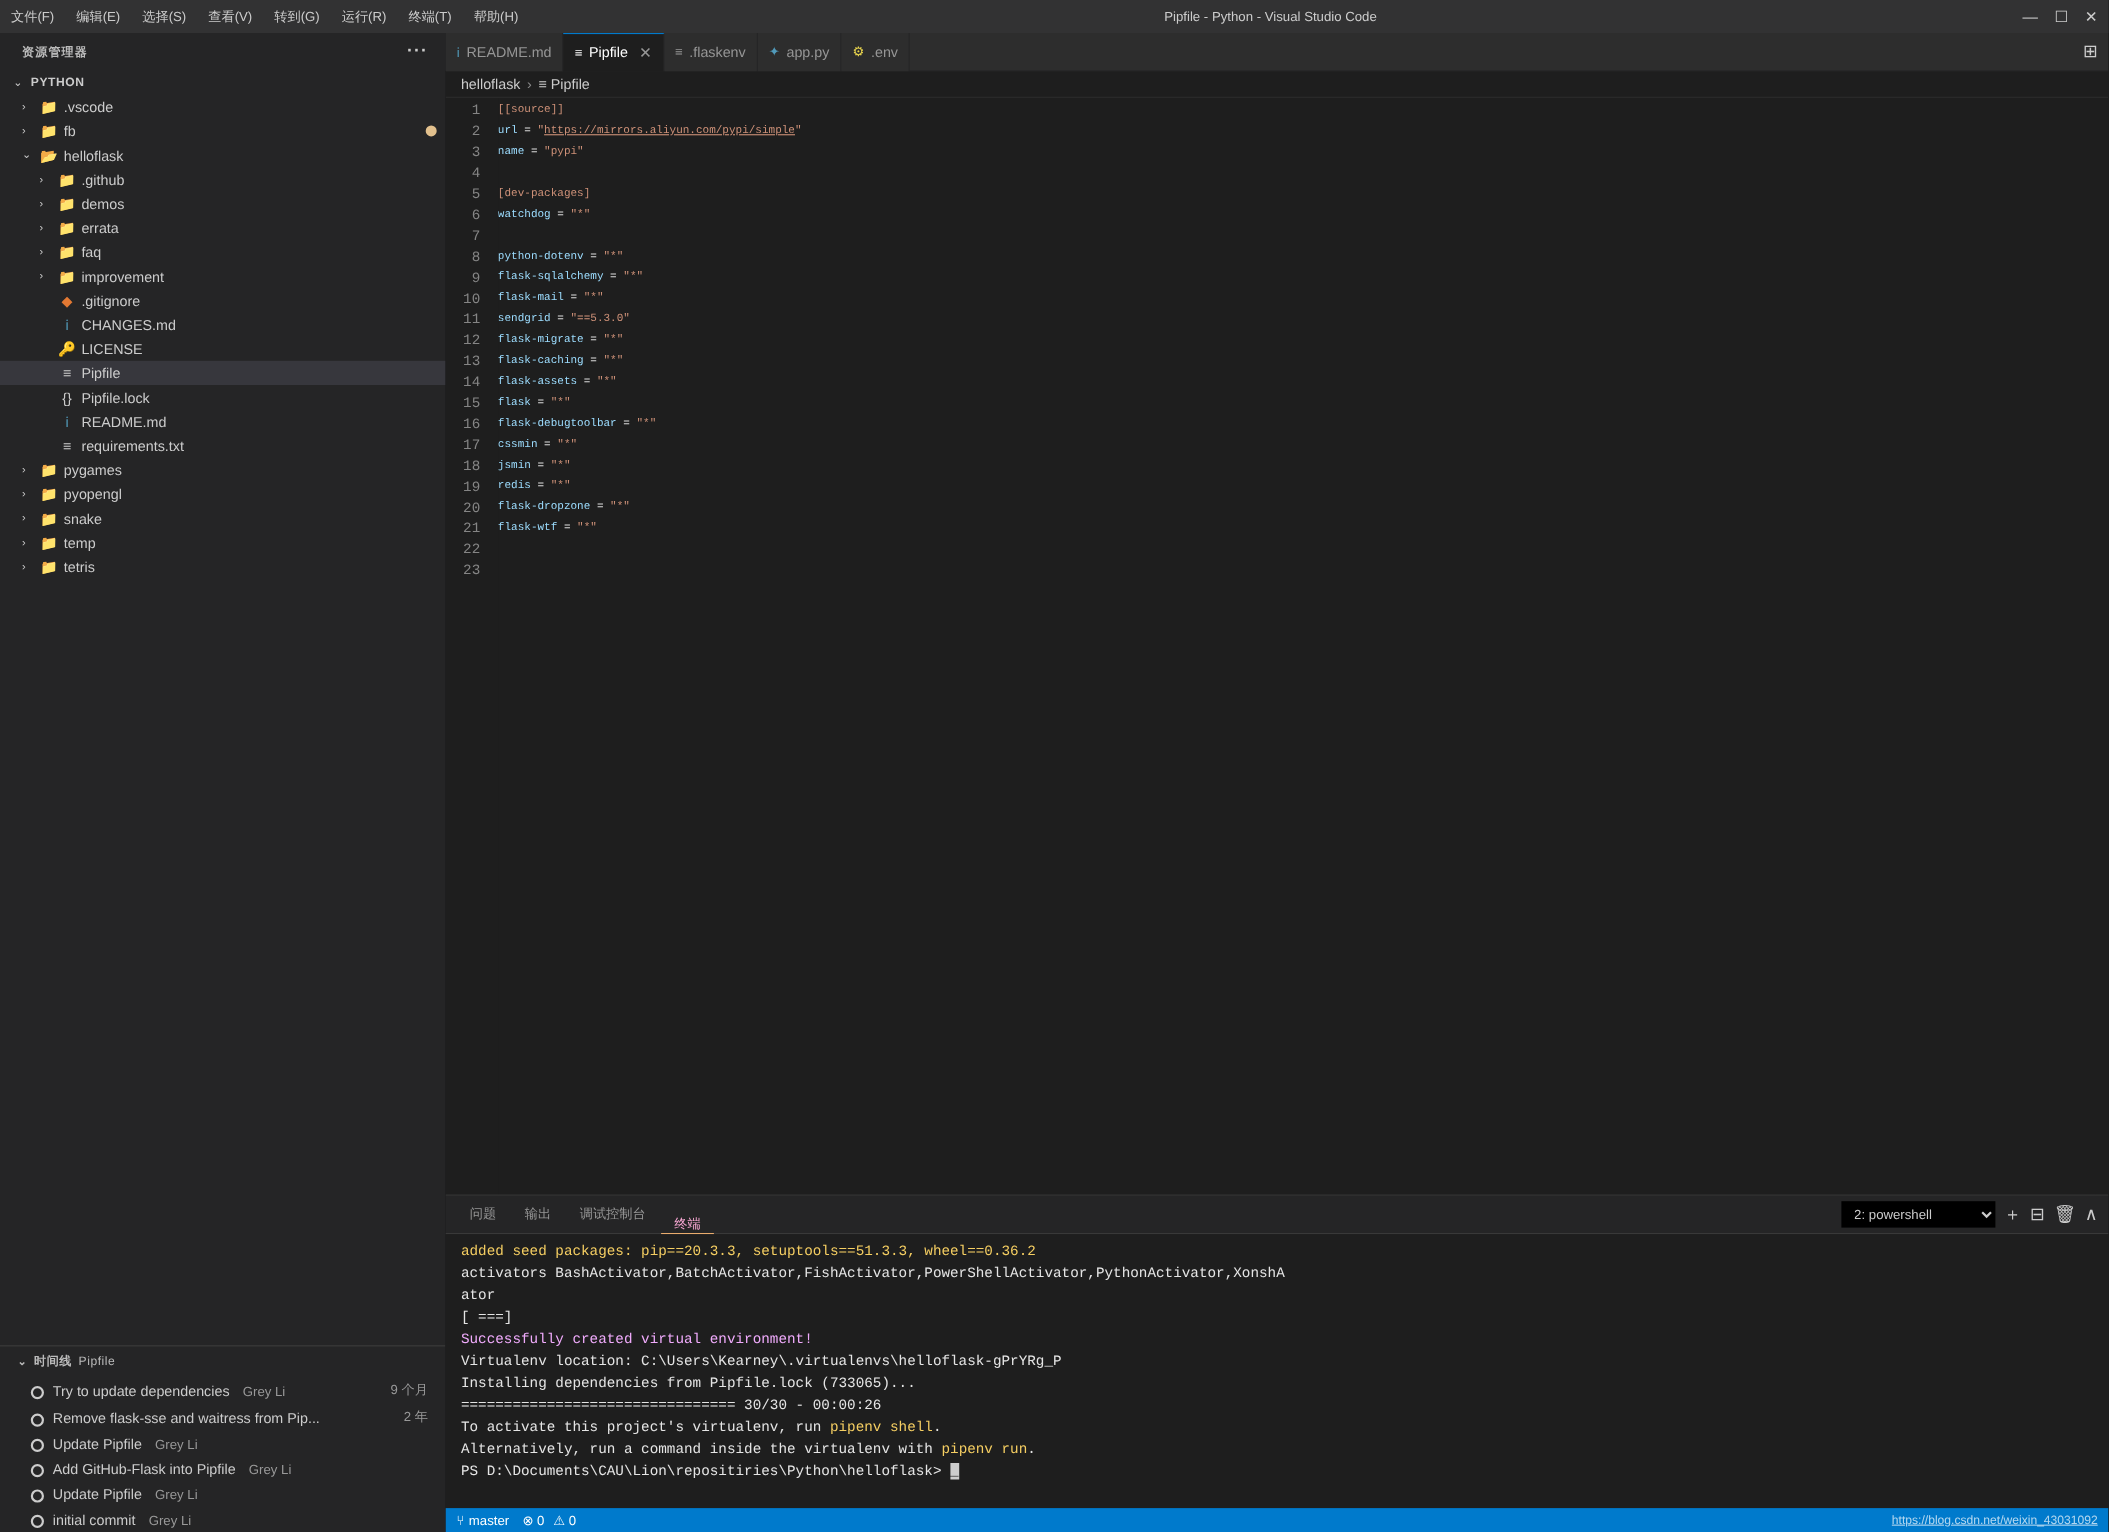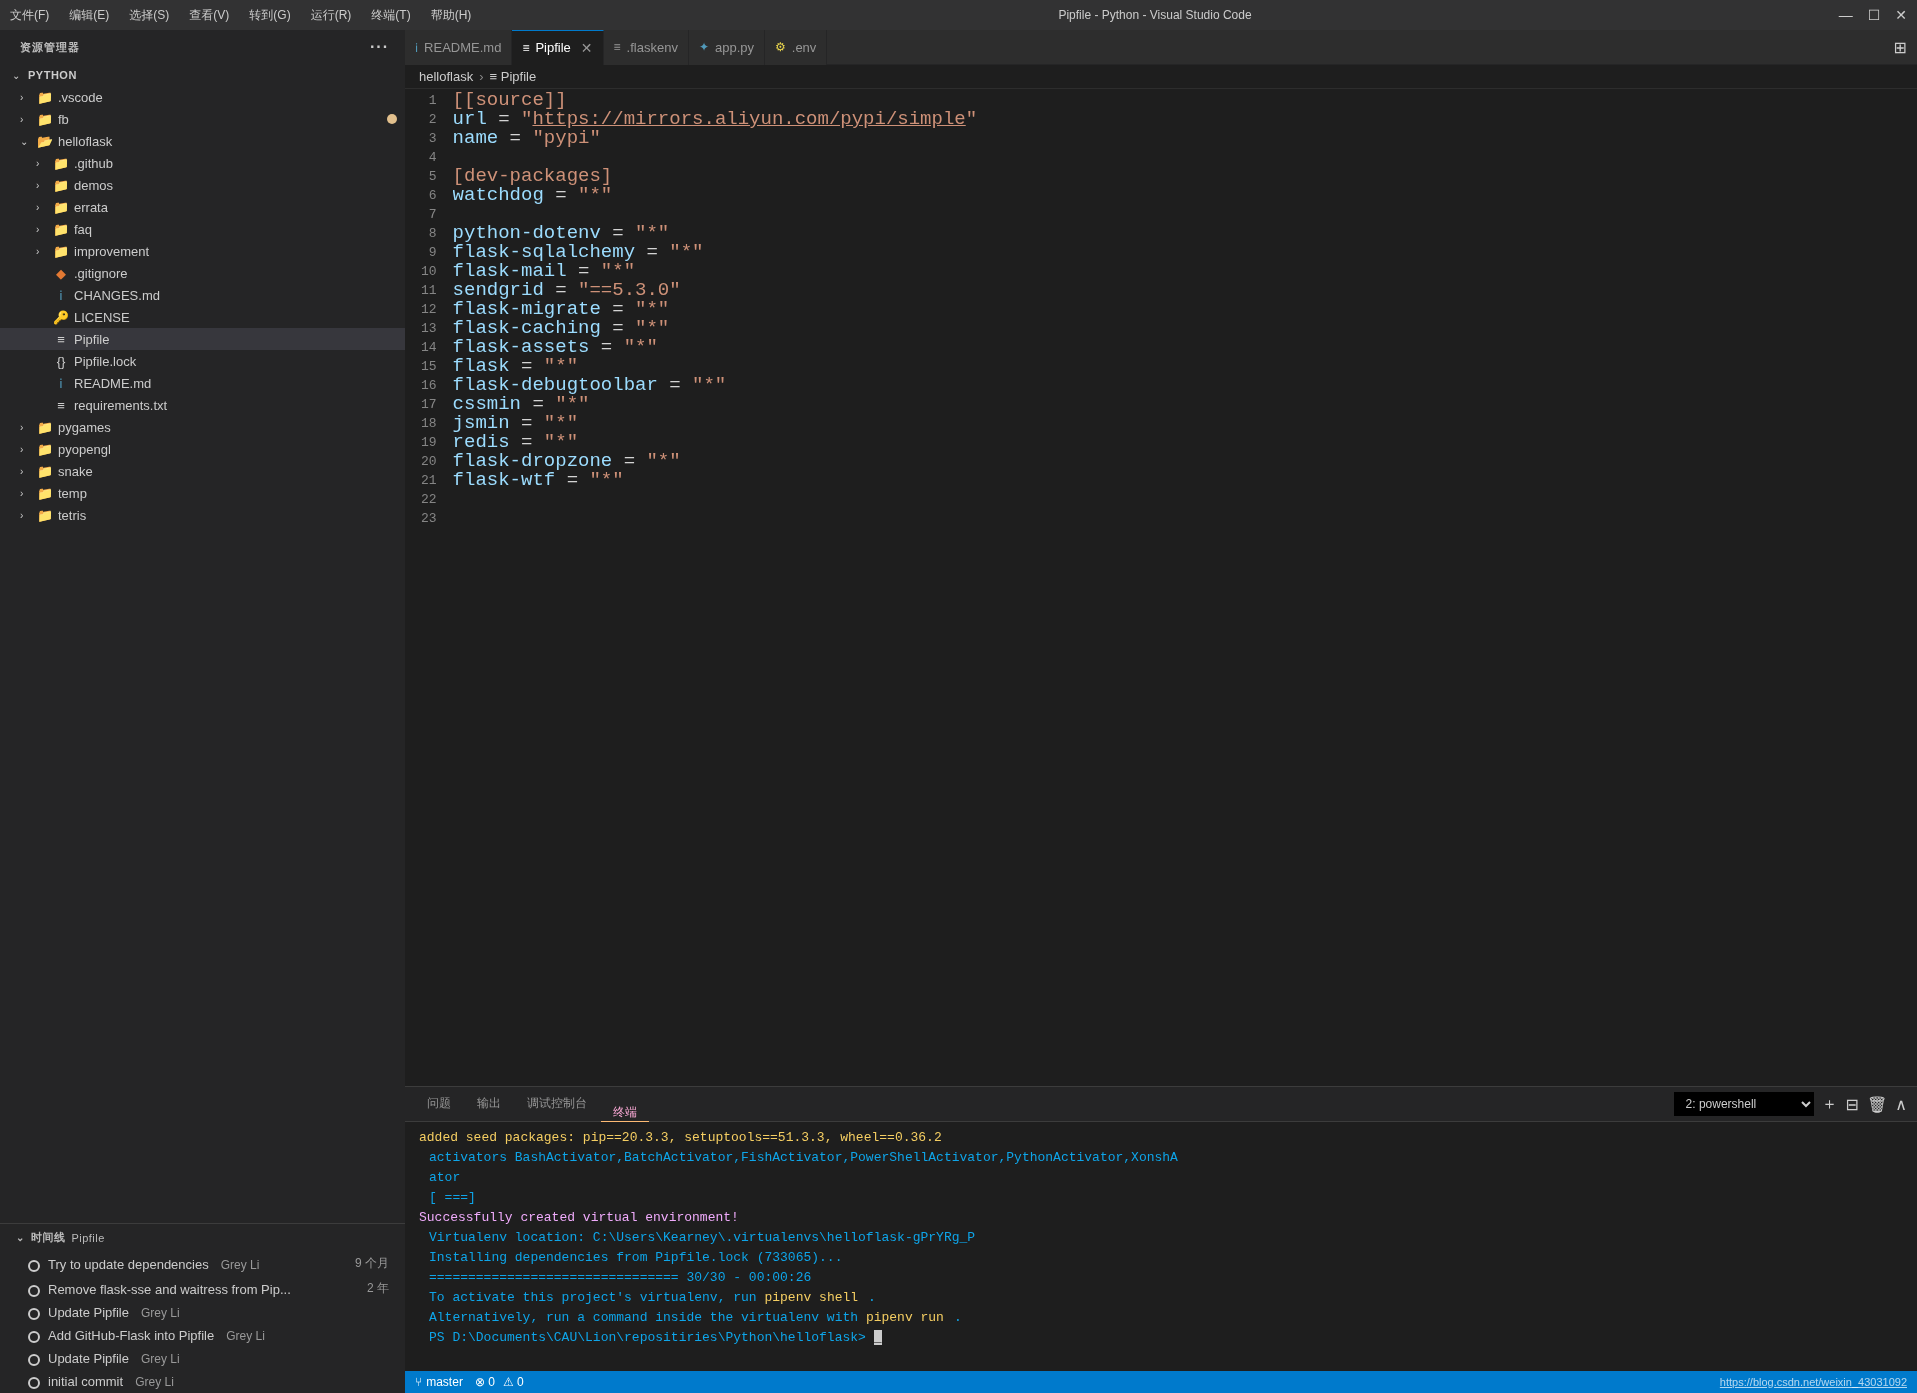--- a/index.html
+++ b/index.html
@@ -257,21 +257,21 @@
       padding: 0 16px 0 16px;
       text-align: right;
       user-select: none;
       flex-shrink: 0;
       padding-top: 2px;
     }
 
     .code-area {
       flex: 1;
       font-family: 'Consolas', 'Courier New', monospace;
-      font-size: 19px;
+      font-size: 10px;
       line-height: 19px;
       color: #d4d4d4;
       padding-top: 2px;
       overflow: hidden;
     }
 
     .code-line { height: 19px; white-space: pre; }
 
     .token-section { color: #ce9178; }
     .token-key { color: #9cdcfe; }
@@ -335,21 +335,21 @@
       background: #1e1e1e;
       font-family: 'Consolas', 'Courier New', monospace;
       font-size: 13px;
       line-height: 20px;
       padding: 6px 14px;
       overflow: hidden;
       color: #cccccc;
     }
     .terminal .t-yellow { color: #f5ce62; }
     .terminal .t-green { color: #f0abfc; }
-    .terminal .t-normal { color: #0ea5e9; margin-left: 10px; }
+    .terminal .t-normal { color: #e5e5e5; }
 
     
     .panel-dropdown {
       background: #000000;
       color: #cccccc;
       border: none;
       font-size: 12px;
       padding: 2px 8px;
       cursor: pointer;
       height: 24px;

